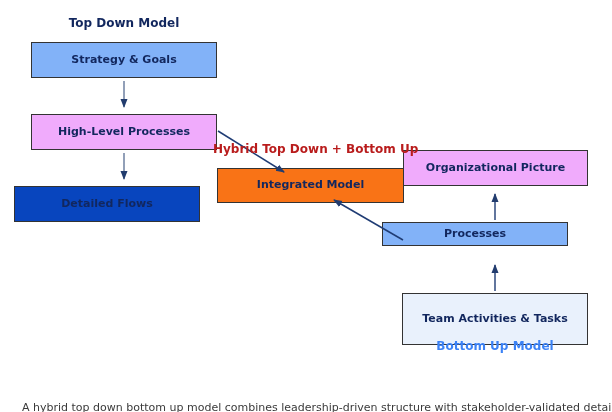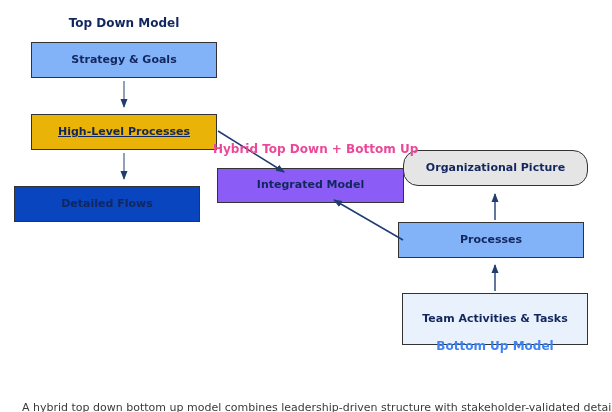--- a/index.html
+++ b/index.html
@@ -45,43 +45,43 @@
     left: 0; top: 0;
     width: 612px; height: 412px;
     pointer-events: none;
   }
   
   .box-strategy   { left: 31px;  top: 34px;  width: 186px; height: 36px; }
   .box-highlevel  { left: 31px;  top: 106px; width: 186px; height: 36px; }
   .box-detailed   { left: 14px;  top: 178px; width: 186px; height: 36px; }
   .box-integrated { left: 217px; top: 160px; width: 187px; height: 35px; }
   .box-org        { left: 403px; top: 142px; width: 185px; height: 36px; }
-  .box-processes  { left: 398px; top: 214px; width: 186px; height: 36px; }
+  .box-processes  { left: 382px; top: 214px; width: 186px; height: 24px; }
   .box-team       { left: 402px; top: 285px; width: 186px; height: 52px; }
   .title-topdown  { left: 31px;  top: 8px;   width: 186px; }
   .title-hybrid   { left: 213px; top: 134px; width: 195px; }
   .title-bottomup { left: 402px; top: 331px; width: 186px; }
   .caption-main   { left: 22px;  top: 393px; }
 </style>
 </head>
 <body>
 
 <div class="stage">
 
   <div class="heading title-topdown" style="color: rgb(18, 39, 94);">Top Down Model</div>
 
   <div class="box box-strategy" style="background-color: rgb(130, 178, 248);">Strategy &amp; Goals</div>
 
-  <div class="box box-highlevel" style="background-color: #eab308; text-decoration: underline;">High-Level Processes</div>
+  <div class="box box-highlevel" style="background-color: #f0abfc;">High-Level Processes</div>
 
   <div class="box box-detailed" style="background-color: rgb(8, 69, 190);">Detailed Flows</div>
 
-  <div class="box box-integrated" style="background-color: #8b5cf6;">Integrated Model</div>
+  <div class="box box-integrated" style="background-color: #f97316;">Integrated Model</div>
 
-  <div class="box box-org" style="background-color: #e5e5e5; border-radius: 15px;">Organizational Picture</div>
+  <div class="box box-org" style="background-color: #f0abfc;">Organizational Picture</div>
 
   <div class="box box-processes" style="background-color: rgb(130, 178, 248);">Processes</div>
 
   <div class="box box-team" style="background-color: rgb(233, 241, 252);">Team Activities &amp; Tasks</div>
 
   <div class="heading title-bottomup" style="color: #3b82f6;">Bottom Up Model</div>
 
   <svg class="arrow-layer" viewBox="0 0 612 412" xmlns="http://www.w3.org/2000/svg">
     <defs>
       <marker id="head" markerUnits="userSpaceOnUse" markerWidth="10" markerHeight="9" refX="8" refY="4" orient="auto">
@@ -89,16 +89,16 @@
       </marker>
     </defs>
     <line x1="124" y1="73" x2="124" y2="99" stroke-width="1.4" marker-end="url(#head)" stroke="#64789A"></line>
     <line x1="124" y1="145" x2="124" y2="171" stroke-width="1.4" marker-end="url(#head)" stroke="#64789A"></line>
     <line x1="218" y1="123" x2="284" y2="164" stroke-width="1.5" marker-end="url(#head)" stroke="#1F3C74"></line>
     <line x1="403" y1="232" x2="334" y2="192" stroke-width="1.5" marker-end="url(#head)" stroke="#1F3C74"></line>
     <line x1="495" y1="212" x2="495" y2="186" stroke-width="1.4" marker-end="url(#head)" stroke="#1F3C74"></line>
     <line x1="495" y1="283" x2="495" y2="257" stroke-width="1.4" marker-end="url(#head)" stroke="#1F3C74"></line>
   </svg>
 
-  <div class="heading title-hybrid" style="color: #ec4899;">Hybrid Top Down + Bottom Up</div>
+  <div class="heading title-hybrid" style="color: #b91c1c;">Hybrid Top Down + Bottom Up</div>
 
   <div class="caption caption-main" style="color: rgb(58, 58, 58);">A hybrid top down bottom up model combines leadership-driven structure with stakeholder-validated detail.</div>
 </div>
 
 </body></html>

